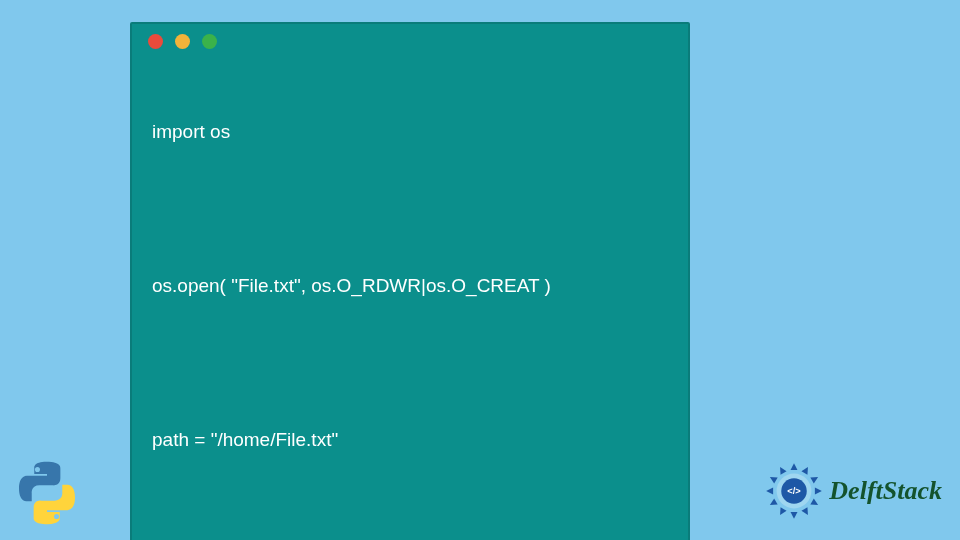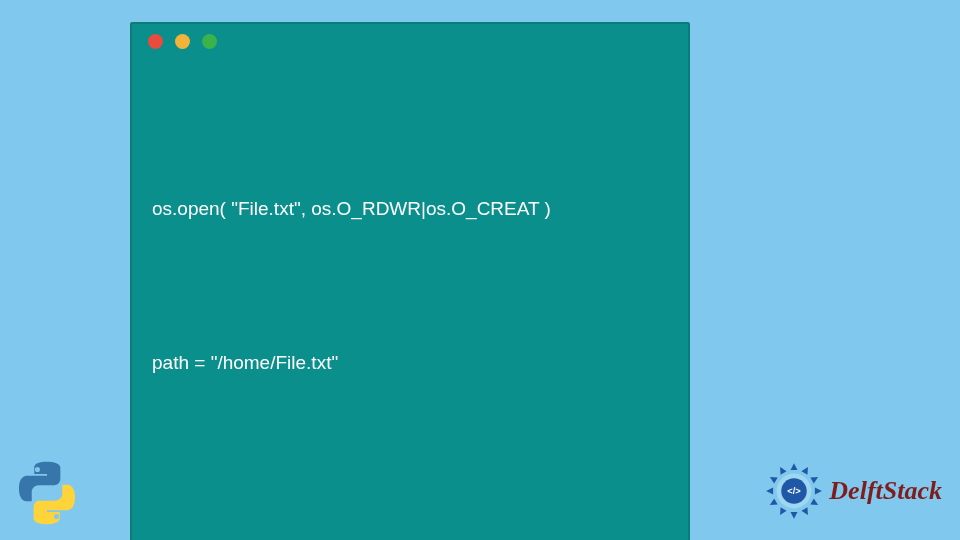--- a/index.html
+++ b/index.html
@@ -54,38 +54,39 @@
     right: 18px;
     bottom: 20px;
     display: flex;
     align-items: center;
     gap: 6px;
   }
   .delft-text {
     font-family: Georgia, 'Times New Roman', serif;
     font-style: italic;
     font-size: 26px;
-    color: #7f1d1d;
+    color: #14532d;
     font-weight: 600;
   }
   .delft-seal {
     width: 58px;
     height: 58px;
   }
 </style>
 </head>
 <body>
 
 <div class="code-window">
   <div class="titlebar">
     <span class="traffic-dot dot-red"></span>
     <span class="traffic-dot dot-yellow"></span>
     <span class="traffic-dot dot-green"></span>
   </div>
   <div class="code-body">
+    <span class="code-line">import os</span>
     <span class="code-line"></span>
     <span class="code-line">os.open( "File.txt", os.O_RDWR|os.O_CREAT )</span>
     <span class="code-line"></span>
     <span class="code-line">path = "/home/File.txt"</span>
     <span class="code-line"></span>
     
     
     
   </div>
 </div>

